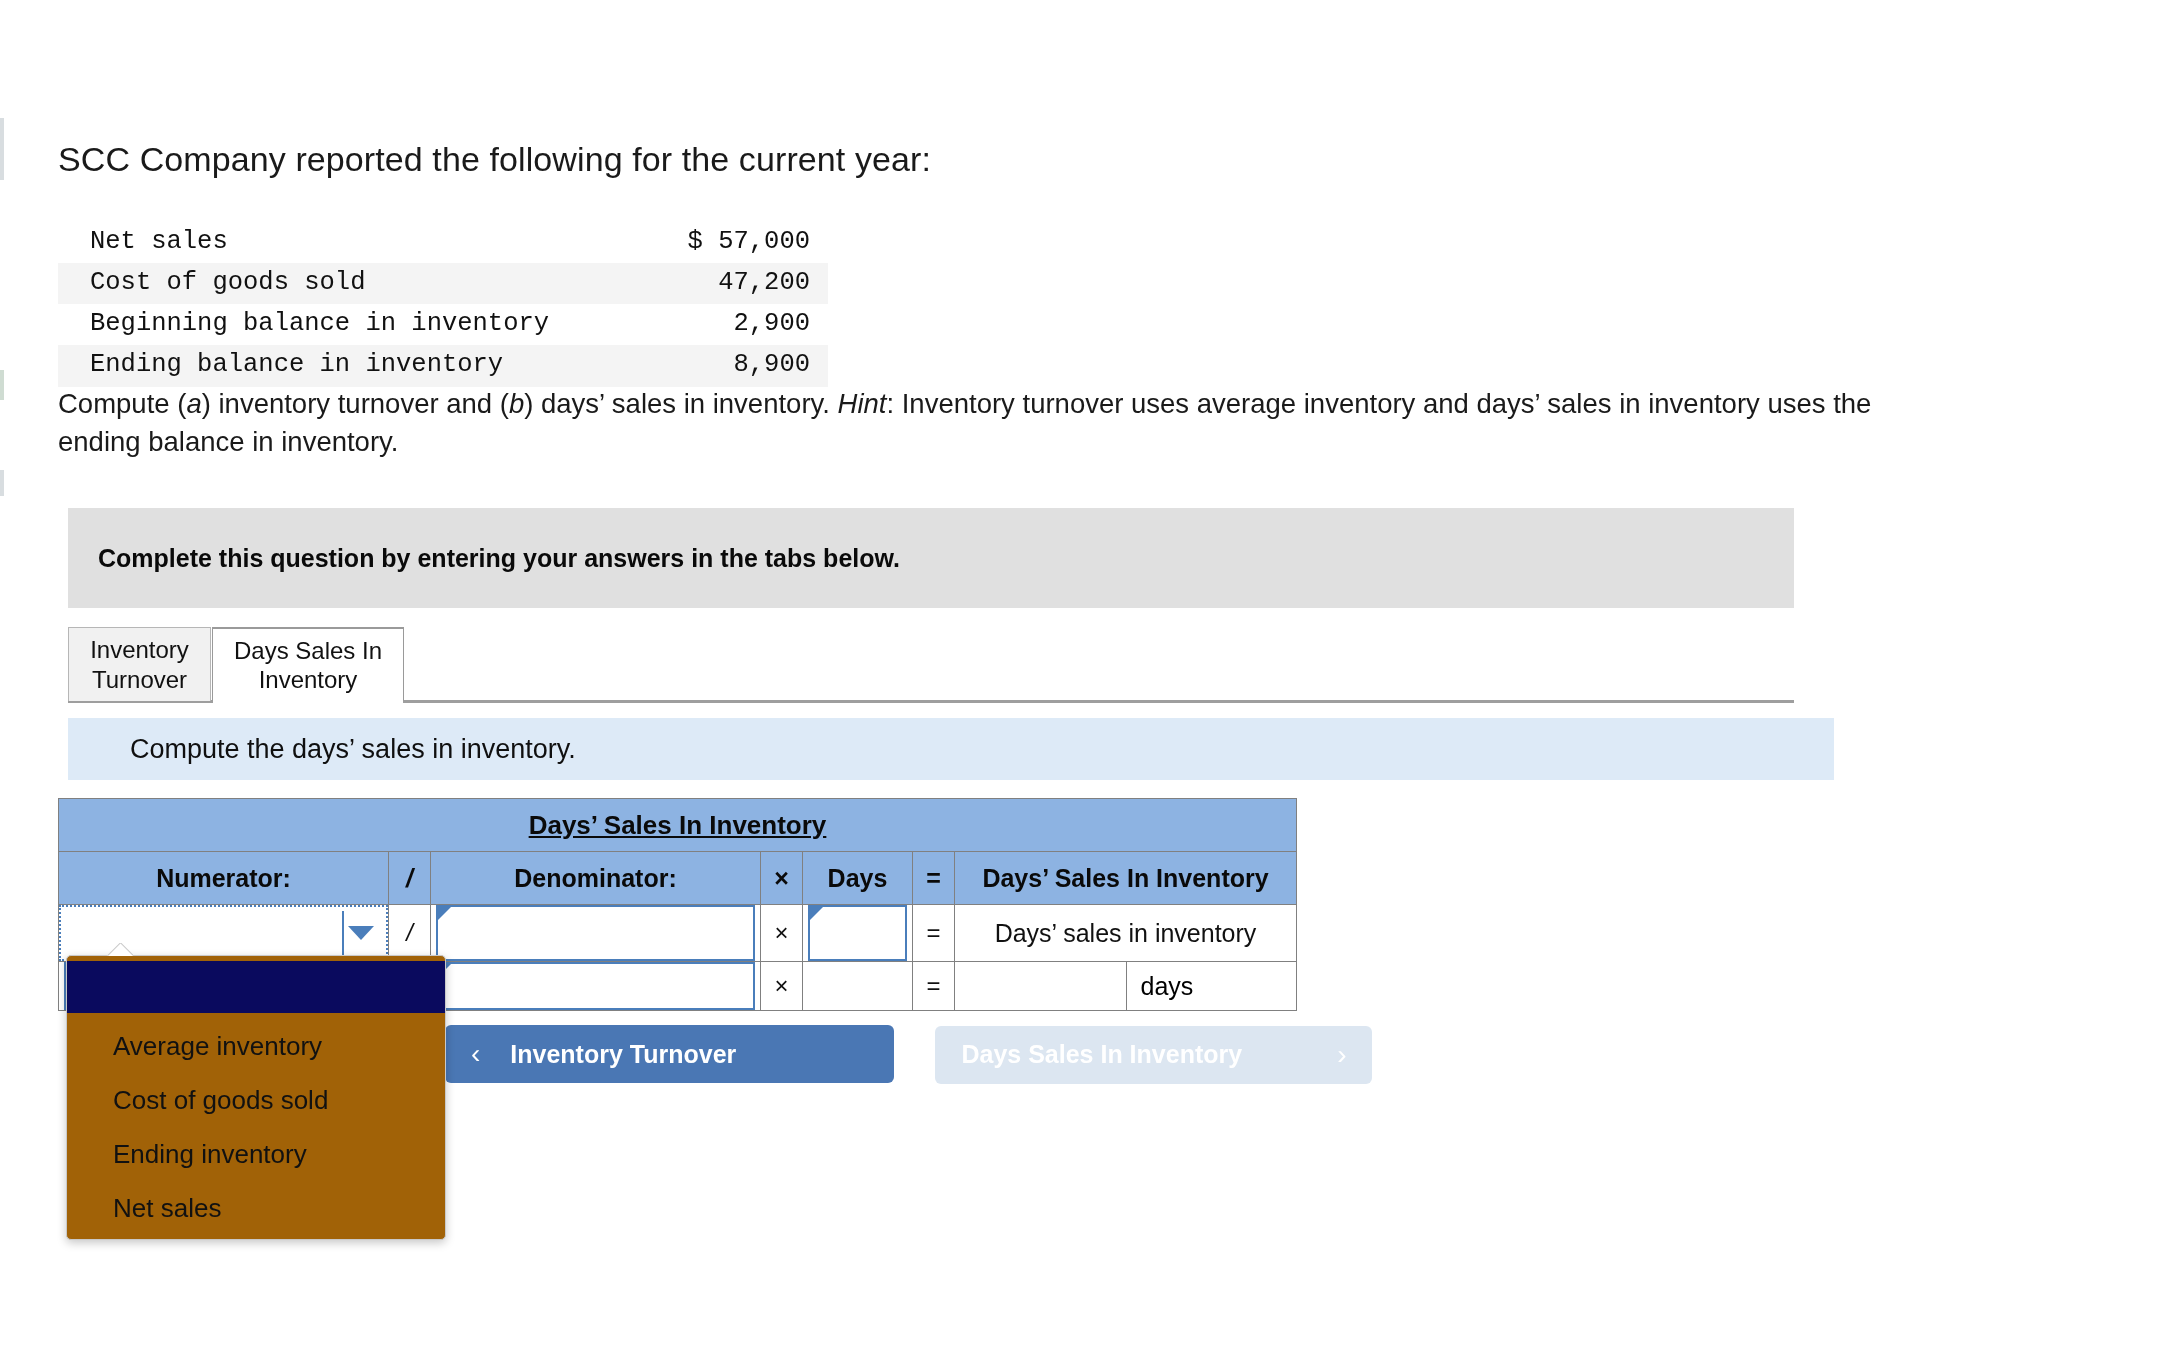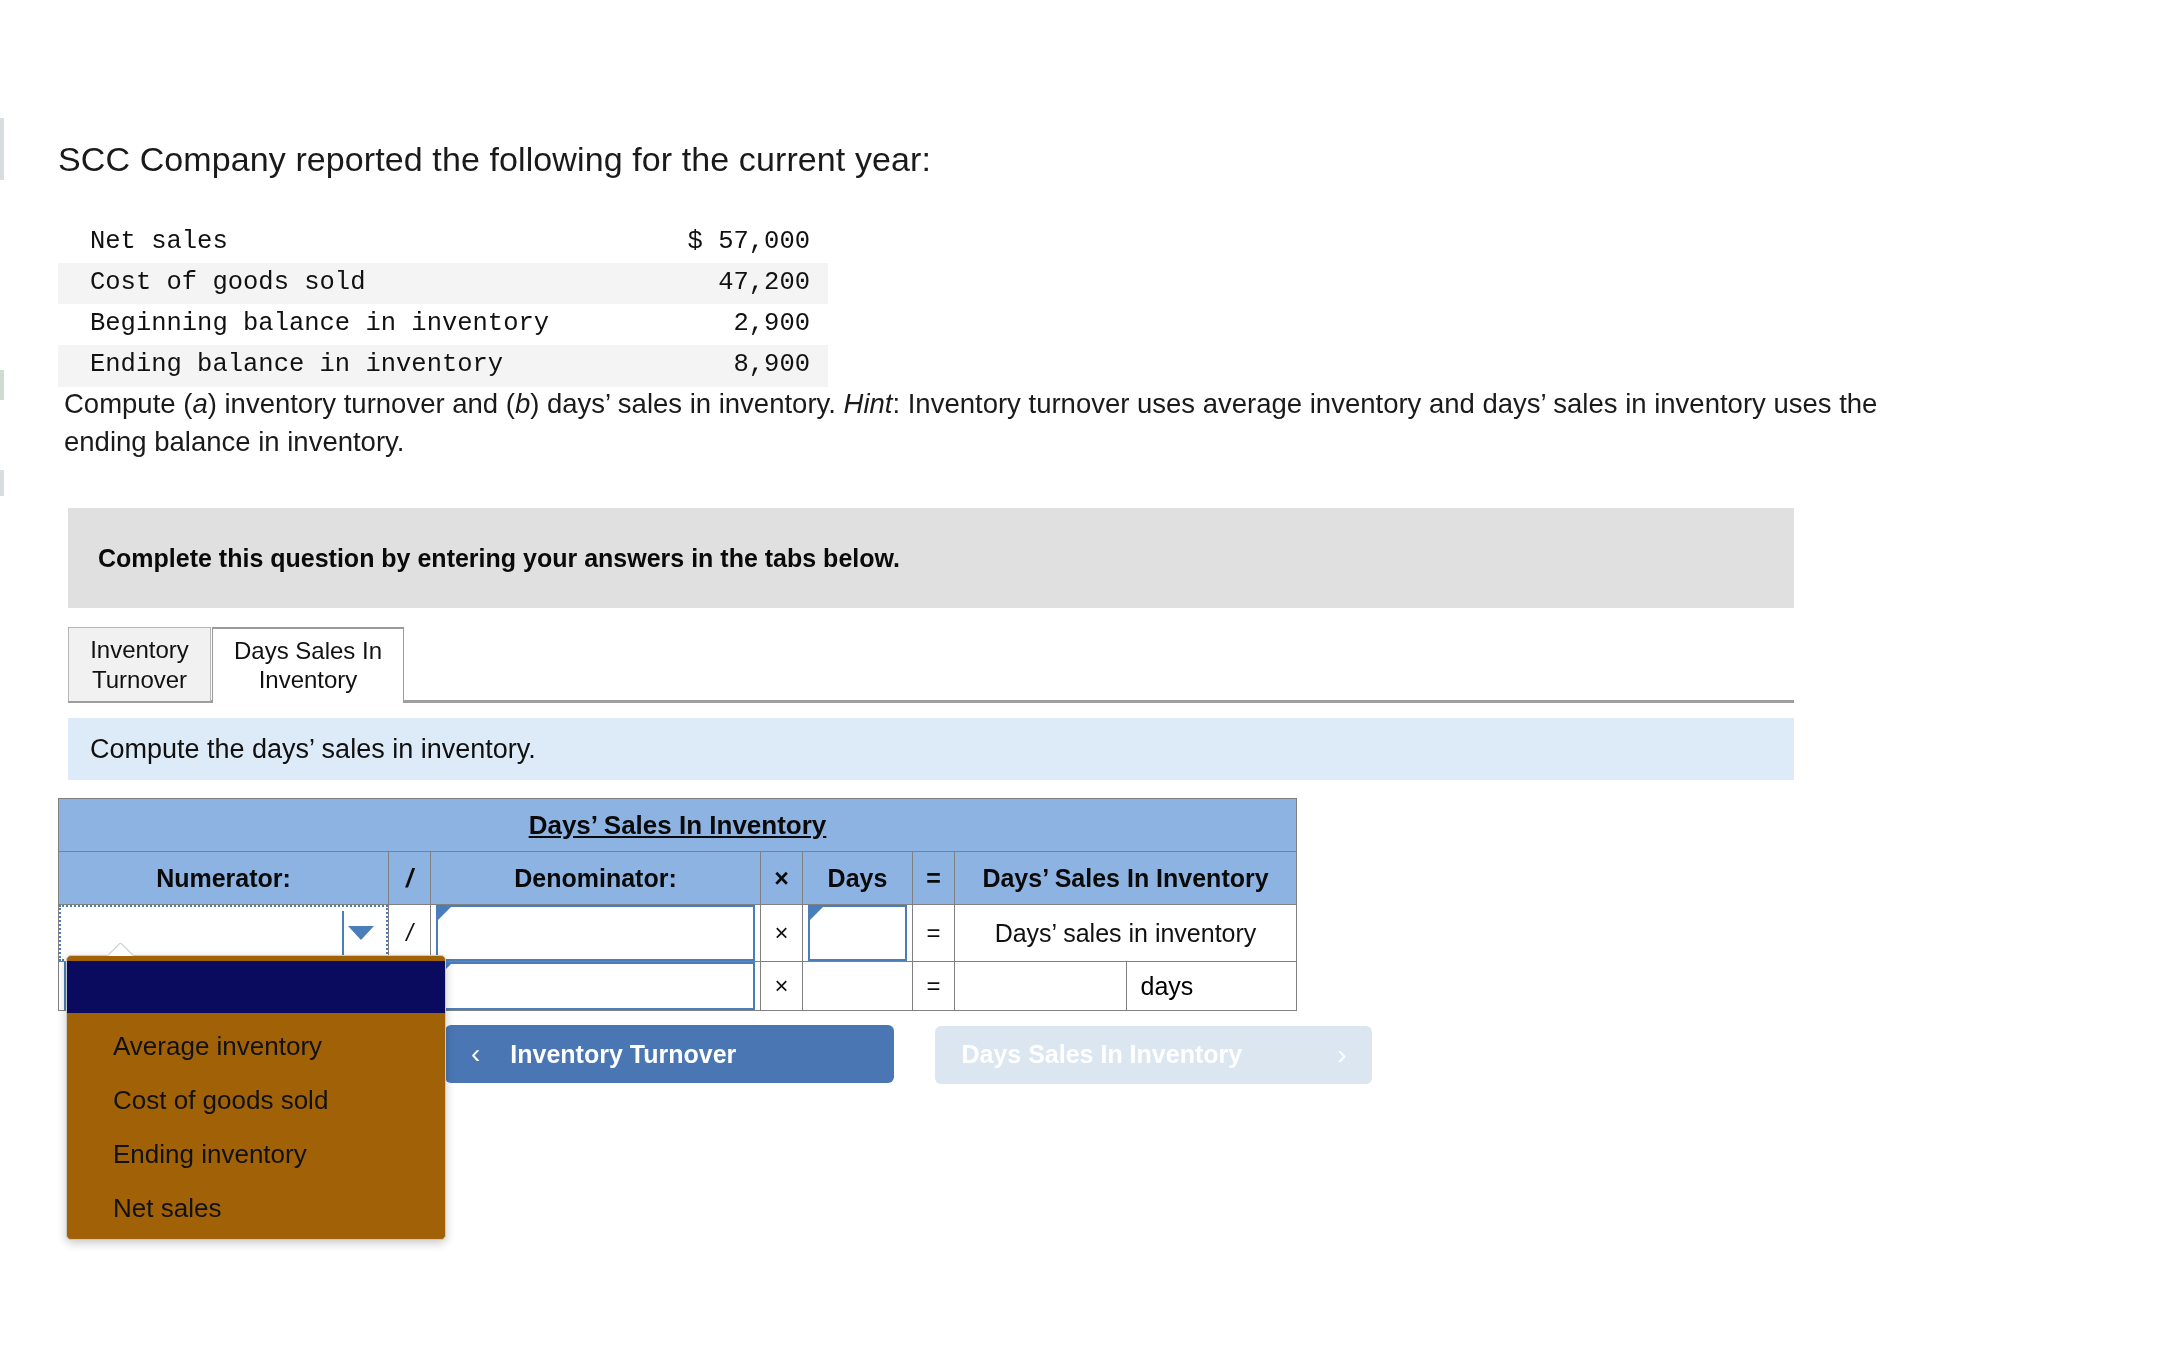--- a/index.html
+++ b/index.html
@@ -53,21 +53,21 @@
     padding: 3px 0 4px 0;
     line-height: 1.34;
   }
   .figures tr.alt { background: #f4f4f4; }
   .figures td.lbl { padding-left: 32px; white-space: pre; }
   .figures td.num { text-align: right; padding-right: 18px; white-space: pre; }
 
   
   .compute {
     position: absolute;
-    left: 64px;
+    left: 58px;
     top: 385px;
     width: 1845px;
     font-size: 27.5px;
     line-height: 1.38;
     color: #1a1a1a;
   }
   .compute i { font-style: italic; }
 
   
   .notice {
@@ -128,20 +128,21 @@
   
   .prompt {
     position: absolute;
     left: 68px;
     top: 718px;
     width: 1726px;
     height: 62px;
     background: #ddeaf7;
     display: flex;
     align-items: center;
+    padding-left: 40px;
   }
   .prompt-text {
     padding-left: 22px;
     font-size: 27px;
     color: #101010;
   }
 
   
   .calc-wrap {
     position: absolute;

